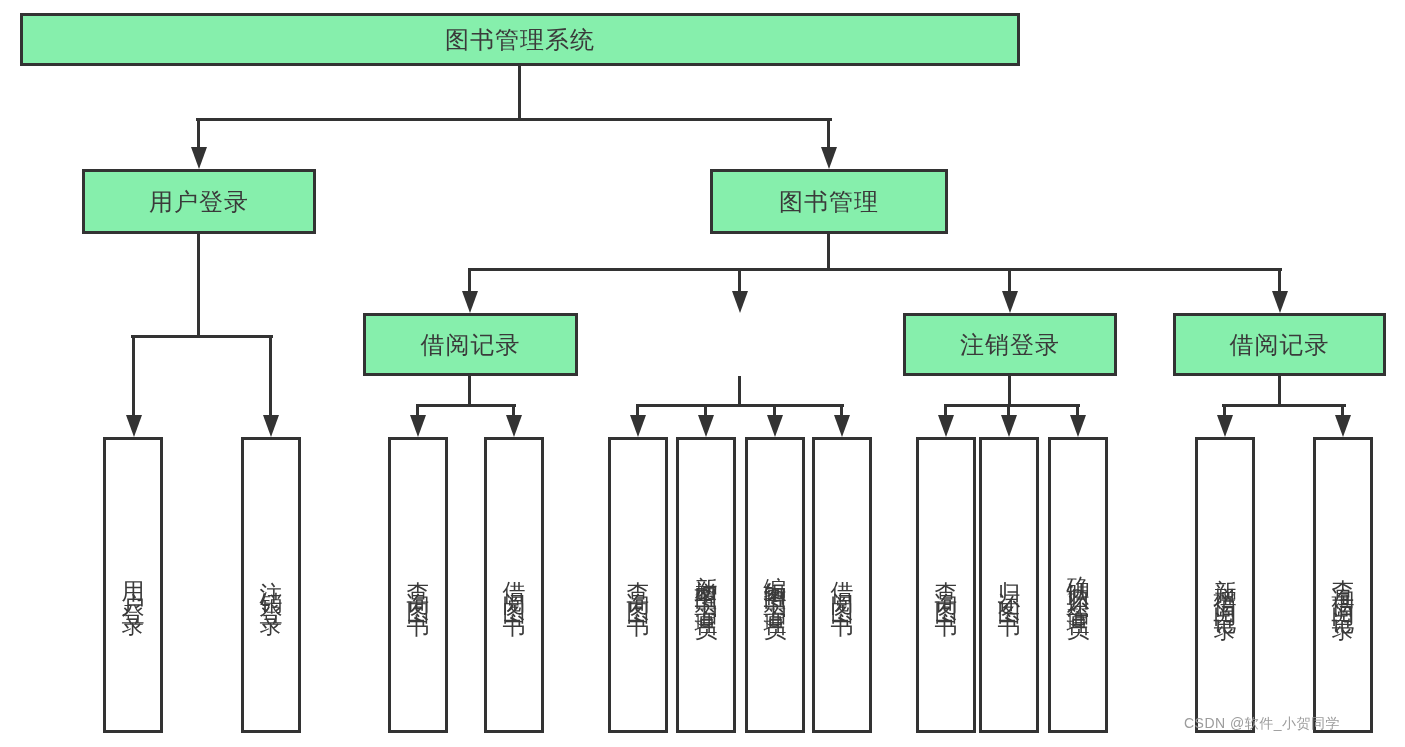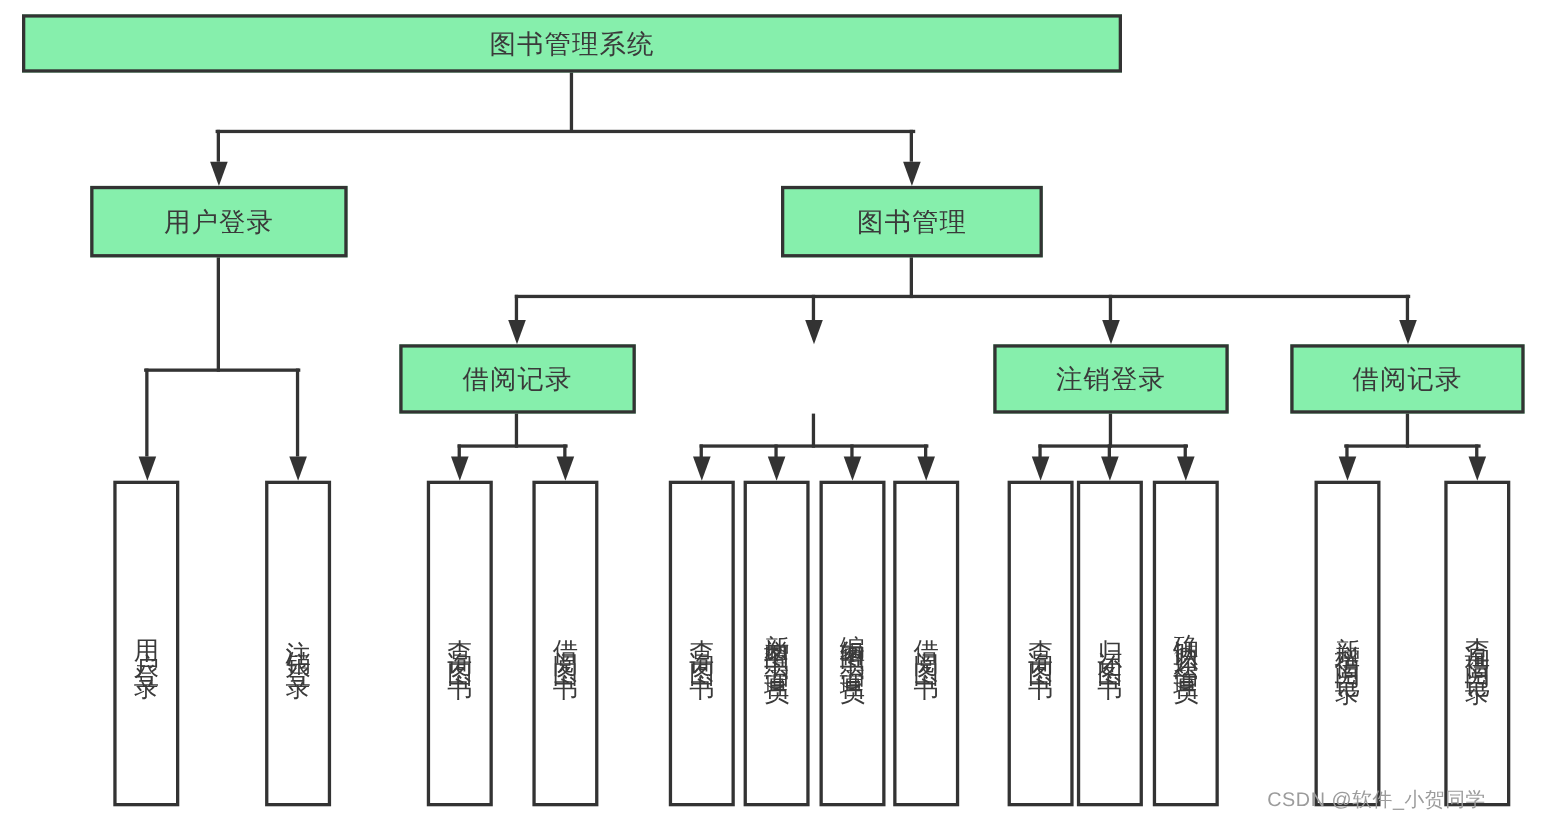--- a/index.html
+++ b/index.html
@@ -27,21 +27,21 @@
   
   .hl{position:absolute;height:3px;background:#333333;}
   .vl{position:absolute;width:3px;background:#333333;}
   .tri{
     position:absolute;width:0;height:0;
     border-left:8px solid transparent;border-right:8px solid transparent;
     border-top:22px solid #333333;
   }
   
   .watermark{
-    position:absolute;left:1152px;top:715px;font-size:18px;color:#9c9c9c;
+    position:absolute;left:1184px;top:715px;font-size:14px;color:#9c9c9c;
     letter-spacing:0.5px;z-index:5;white-space:nowrap;
   }
 </style>
 </head>
 <body>
 
 <div id="canvas">
 
   <div class="box" style="left:20px;top:13px;width:1000px;height:53px;">图书管理系统</div>
 

